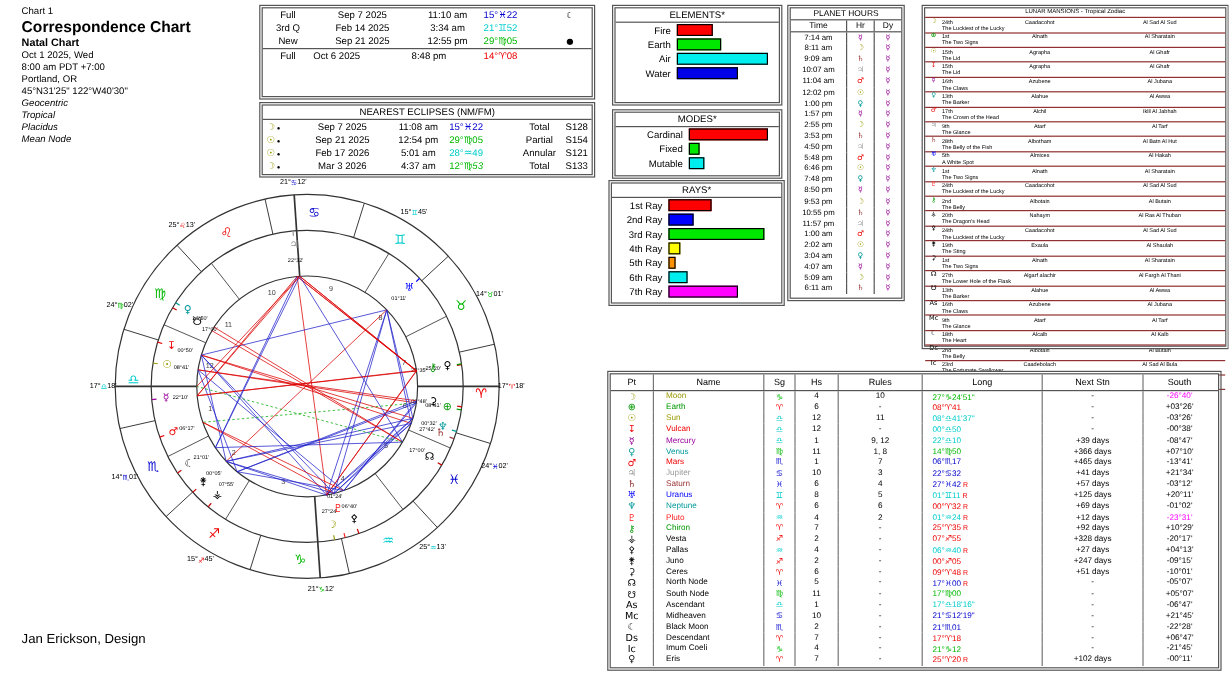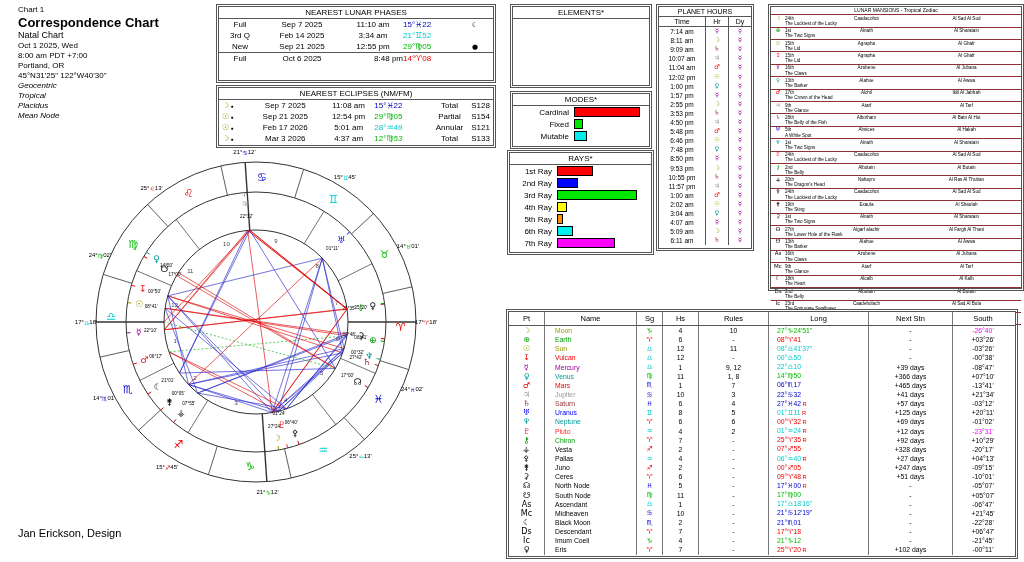--- a/index.html
+++ b/index.html
@@ -5,21 +5,21 @@
   html,body{margin:0;padding:0;background:#fff;}
   #page{position:relative;width:1024px;height:562px;background:#fff;overflow:hidden;
         font-family:"Liberation Sans",sans-serif;color:#000;}
   .g{font-family:"DejaVu Sans",sans-serif;}
   .panel{position:absolute;background:#fff;border:1px solid #555;outline:1px solid #555;outline-offset:1px;}
   .ptitle{text-align:center;font-size:8px;border-bottom:1px solid #555;padding:1px 0;}
   
   #hdr{position:absolute;left:18px;top:5px;font-size:8px;line-height:10px;}
   #hdr .t1{font-size:8px;}
   #hdr .t2{font-size:13px;font-weight:bold;line-height:15px;}
-  #hdr .t3{font-size:9px;font-weight:normal;line-height:11px;}
+  #hdr .t3{font-size:9px;font-weight:bold;line-height:11px;}
   #hdr .it{font-style:italic;}
   
   .trow{display:flex;align-items:center;font-size:8px;height:11px;}
   .trow.sep{border-top:1px solid #555;}
   .c{overflow:hidden;white-space:nowrap;}
   
   .brow{display:flex;align-items:center;height:12px;}
   .blabel{font-size:8px;text-align:right;padding-right:5px;}
   .bwrap{position:relative;height:10px;}
   .bar{height:10px;border:1px solid #000;box-sizing:border-box;}
@@ -68,21 +68,20 @@
     <div>8:00 am  PDT +7:00</div>
     <div>Portland, OR</div>
     <div>45°N31'25" 122°W40'30"</div>
     <div class="it">Geocentric</div>
     <div class="it">Tropical</div>
     <div class="it">Placidus</div>
     <div class="it">Mean Node</div>
   </div>
 
   <div id="phases" class="panel" style="left:218px;top:6px;width:274px;height:73px;">
-    <div class="ptitle">NEAREST LUNAR PHASES</div>
     <div id="phases-rows">
         <div class="trow">
           <div class="c" style="width: 42px; text-align: center;">Full</div>
           <div class="c" style="width: 82px; text-align: center;">Sep 7 2025</div>
           <div class="c" style="width: 60px; text-align: center;">11:10 am</div>
           <div class="c" style="width: 62px;"><span><span style="color: rgb(0, 0, 204);">15°</span><span class="g" style="color: rgb(0, 0, 204);">♓</span><span style="color: rgb(0, 0, 204);">22</span></span></div>
           <div class="c g" style="width: 20px; font-size: 7px; text-align: center;">☾</div>
         </div>
         <div class="trow">
           <div class="c" style="width: 42px; text-align: center;">3rd Q</div>
@@ -93,22 +92,22 @@
         </div>
         <div class="trow">
           <div class="c" style="width: 42px; text-align: center;">New</div>
           <div class="c" style="width: 82px; text-align: center;">Sep 21 2025</div>
           <div class="c" style="width: 60px; text-align: center;">12:55 pm</div>
           <div class="c" style="width: 62px;"><span><span style="color: rgb(0, 184, 0);">29°</span><span class="g" style="color: rgb(0, 184, 0);">♍</span><span style="color: rgb(0, 184, 0);">05</span></span></div>
           <div class="c g" style="width: 20px; font-size: 7px; text-align: center;">●</div>
         </div>
         <div class="trow sep">
           <div class="c" style="width: 42px; text-align: center;">Full</div>
-          <div class="c" style="width: 82px; text-align: center;">Oct 6 2025</div>
-          <div class="c" style="width: 60px; text-align: right;">8:48 pm</div>
+          <div class="c" style="width: 82px; ">Oct 6 2025</div>
+          <div class="c" style="width: 60px; text-align: left;">8:48 pm</div>
           <div class="c" style="width: 62px;"><span><span style="color: rgb(238, 0, 0);">14°</span><span class="g" style="color: rgb(238, 0, 0);">♈</span><span style="color: rgb(238, 0, 0);">08</span></span></div>
           <div class="c g" style="width: 20px; font-size: 7px; text-align: center;"></div>
         </div>
       </div>
   </div>
 
   <div id="eclipses" class="panel" style="left:218px;top:87px;width:274px;height:57px;">
     <div class="ptitle">NEAREST ECLIPSES (NM/FM)</div>
     <div id="eclipses-rows">
         <div class="trow">
@@ -141,20 +140,46 @@
           <div class="c" style="width: 52px; text-align: center;">4:37 am</div>
           <div class="c" style="width: 54px;"><span><span style="color: rgb(0, 184, 0);">12°</span><span class="g" style="color: rgb(0, 184, 0);">♍</span><span style="color: rgb(0, 184, 0); font-style: italic;">53</span></span></div>
           <div class="c" style="width: 44px; text-align: center;">Total</div>
           <div class="c" style="width: 22px;">S133</div>
         </div>
       </div>
   </div>
 
   <div id="elements" class="panel" style="left:512px;top:6px;width:136px;height:78px;">
     <div class="ptitle">ELEMENTS*</div>
+    <div class="bars">
+        <div class="brow">
+          <div class="blabel" style="width: 46px;">Fire</div>
+          <div class="bwrap" style="width: 76px;">
+            <div class="bar" style="width: 40%; background: rgb(255, 0, 0);"></div>
+          </div>
+        </div>
+        <div class="brow">
+          <div class="blabel" style="width: 46px;">Earth</div>
+          <div class="bwrap" style="width: 76px;">
+            <div class="bar" style="width: 49%; background: rgb(0, 232, 0);"></div>
+          </div>
+        </div>
+        <div class="brow">
+          <div class="blabel" style="width: 46px;">Air</div>
+          <div class="bwrap" style="width: 76px;">
+            <div class="bar" style="width: 100%; background: rgb(0, 238, 238);"></div>
+          </div>
+        </div>
+        <div class="brow">
+          <div class="blabel" style="width: 46px;">Water</div>
+          <div class="bwrap" style="width: 76px;">
+            <div class="bar" style="width: 67%; background: rgb(0, 0, 232);"></div>
+          </div>
+        </div>
+      </div>
   </div>
 
   <div id="modes" class="panel" style="left:512px;top:93px;width:136px;height:52px;">
     <div class="ptitle">MODES*</div>
     <div class="bars">
         <div class="brow">
           <div class="blabel" style="width: 56px;">Cardinal</div>
           <div class="bwrap" style="width: 66px;">
             <div class="bar" style="width: 100%; background: rgb(255, 0, 0);"></div>
           </div>

